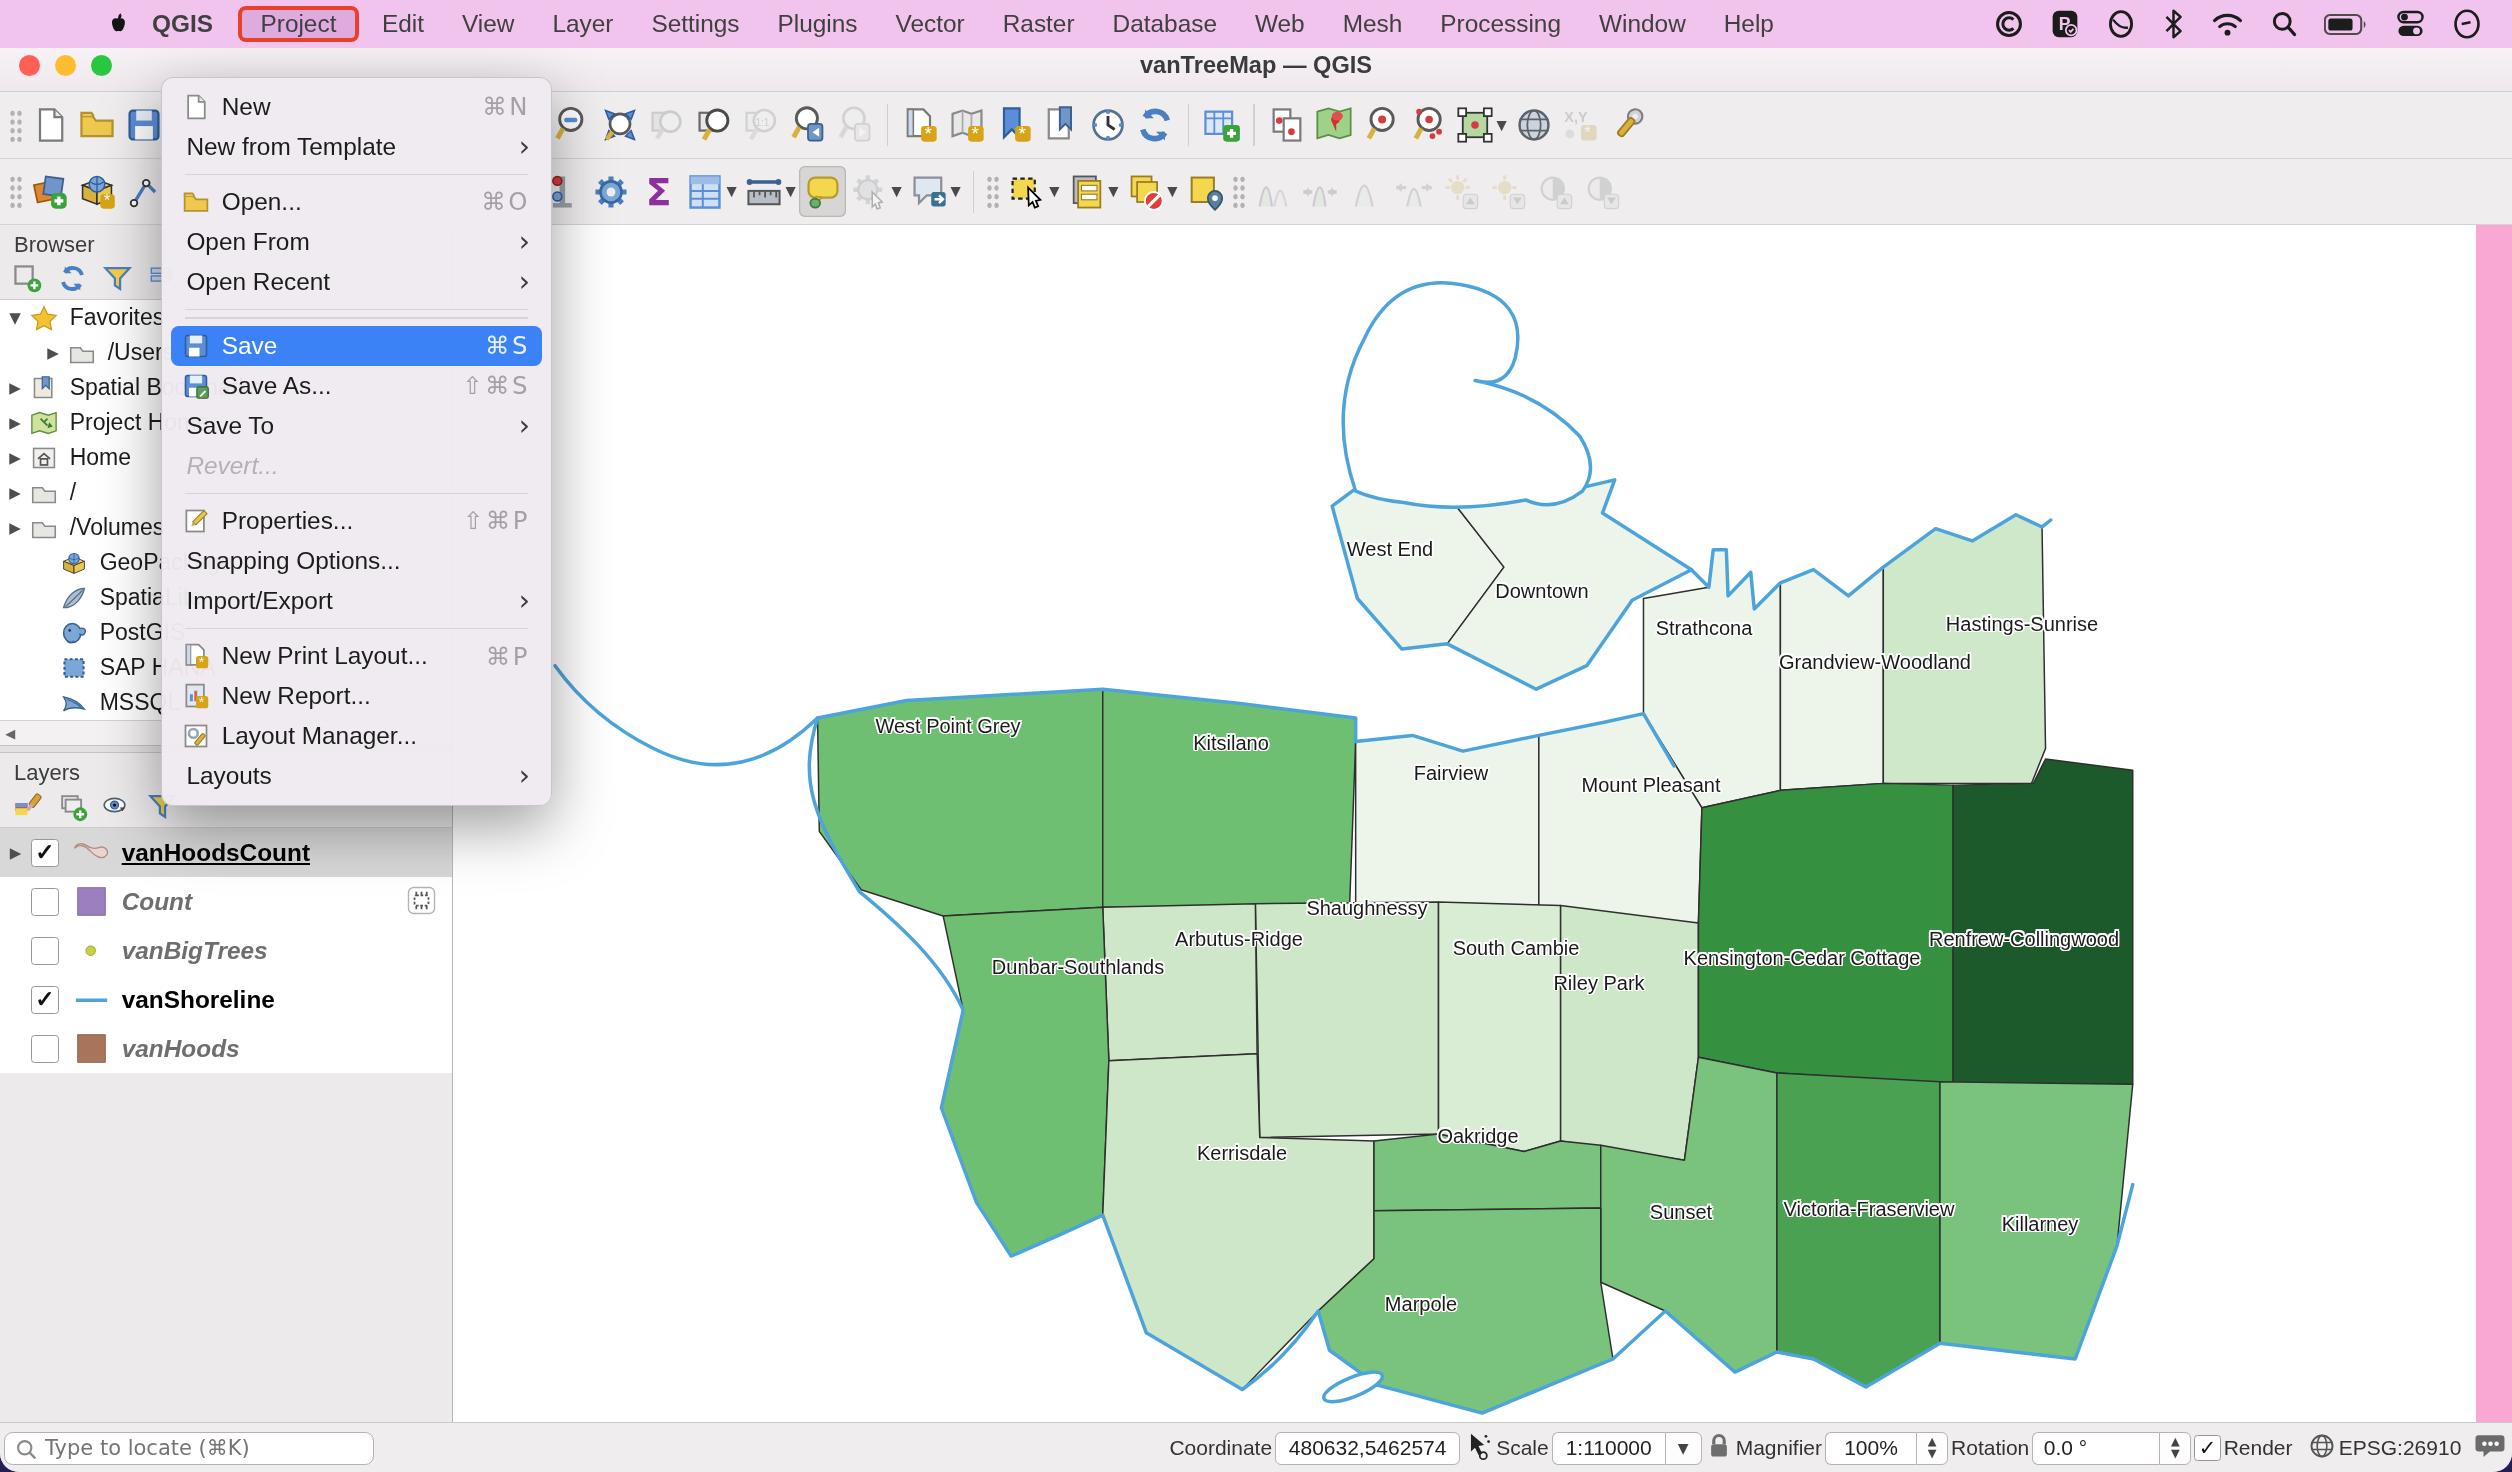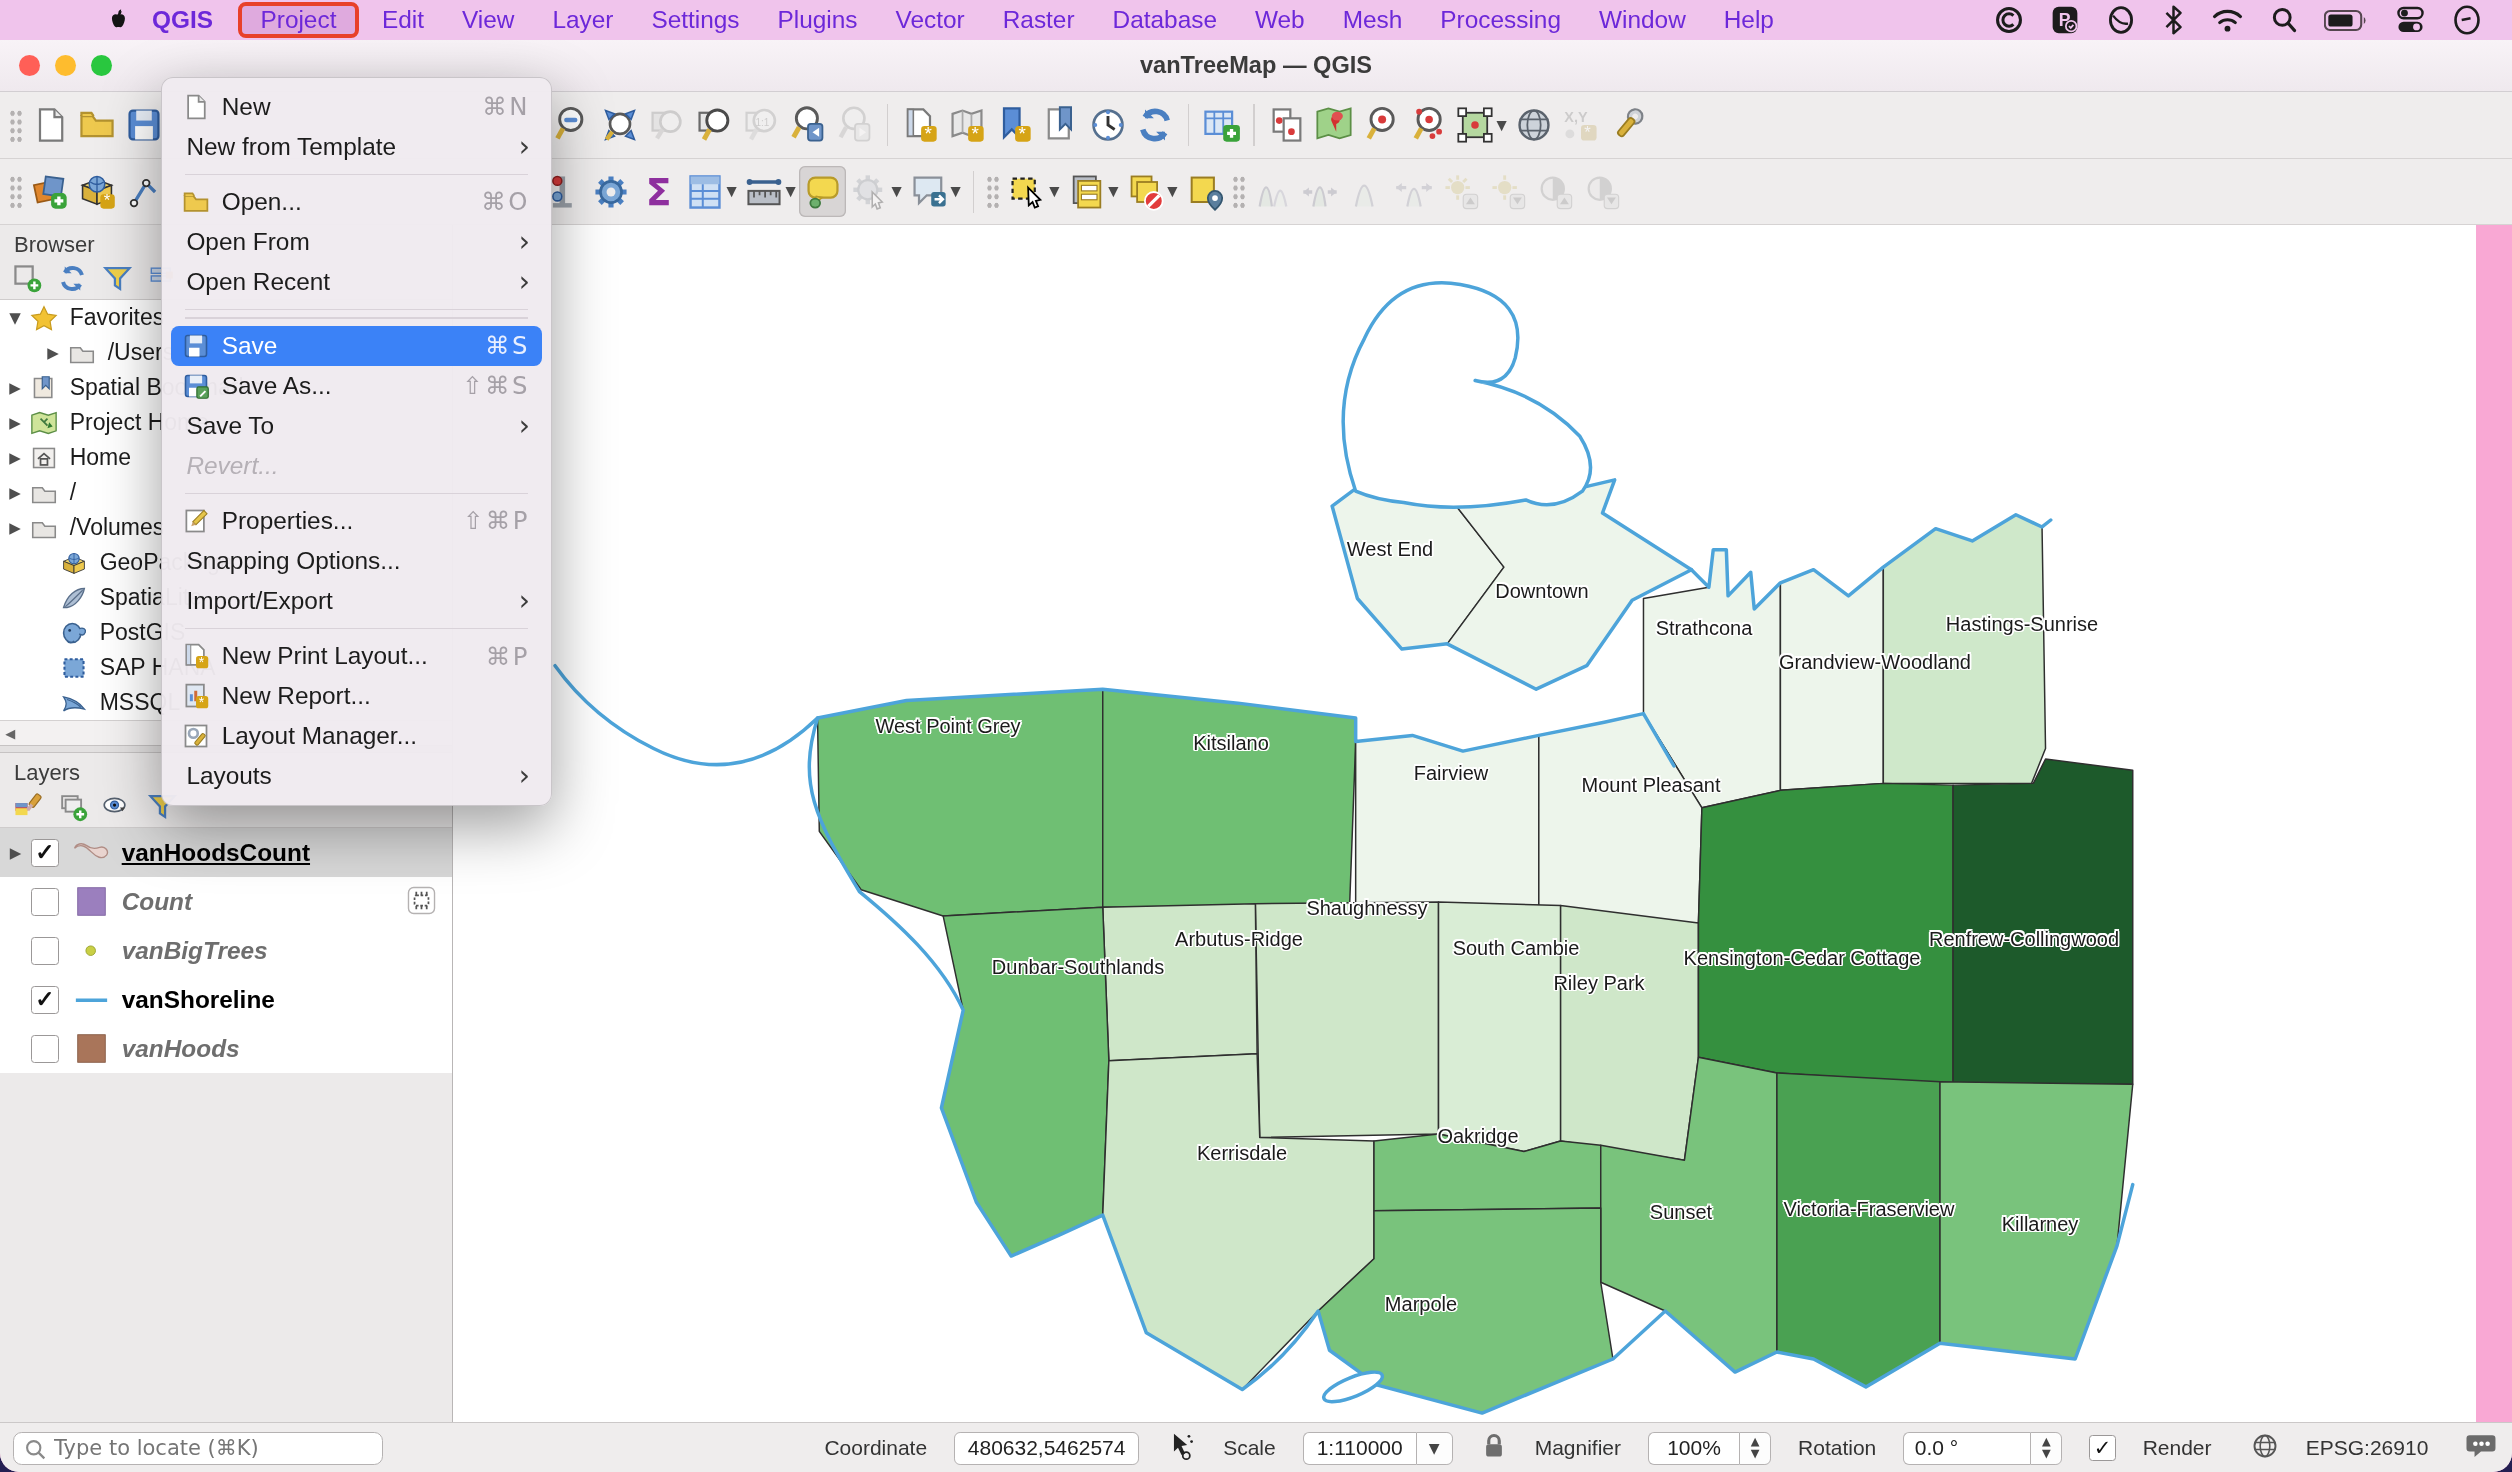--- a/index.html
+++ b/index.html
@@ -1,20 +1,20 @@
 <!DOCTYPE html>
 <html style="font-size:14px"><head>
 <meta charset="utf-8">
 <style>
   html,body{margin:0;padding:0;}
   body{width:2512px;height:1472px;background:#241f52;font-family:"Liberation Sans",sans-serif;position:relative;overflow:hidden;}
   .sym{font-family:"DejaVu Sans","Liberation Sans",sans-serif;}
 
   
-  .menubar{position:absolute;top:0;left:0;right:0;height:40px;background:#f0c4ec;display:flex;align-items:center;font-size:24.4px;color:#6d28d9;z-index:60;}
+  .menubar{position:absolute;top:0;left:0;right:0;height:48px;background:#f0c4ec;display:flex;align-items:center;font-size:24.4px;color:#404040;z-index:60;}
   .menubar .mi{padding:0 19px;white-space:nowrap;}
   .menubar .app-name{font-weight:700;padding:0 21px;}
   .apple{width:26px;margin-left:105px;display:flex;align-items:center;}
   .project-box{border:4.4px solid #e8402a;border-radius:7.9px;background:#dfaade;padding:1.7px 14px;margin:0 3.5px;text-align:center;}
   .mb-right{margin-left:auto;display:flex;align-items:center;gap:26px;padding-right:30px;}
   .mb-right svg{display:block;}
 
   
   .window{position:absolute;top:40px;left:0;width:2512px;height:1432px;background:#f9a8d4;border-radius:0 0 19px 19px;overflow:hidden;}
   .titlebar{position:relative;height:51px;background:linear-gradient(#f8f3f7,#efe9ee);border-bottom:0.9px solid #d2ced2;display:flex;align-items:center;justify-content:center;}
@@ -65,21 +65,21 @@
   .bold{font-weight:700;color:#000;}
   .indicator{position:absolute;right:14px;top:7px;}
 
   
   .map{flex:1;position:relative;background:#ffffff;overflow:hidden;}
   .map svg.mapsvg{position:absolute;left:0;top:0;}
   .map-label{position:absolute;transform:translate(-50%,-50%);font-size:20px;color:#1b1b1b;white-space:nowrap;
     text-shadow:-1.7px 0 0 #fff,1.7px 0 0 #fff,0 -1.7px 0 #fff,0 1.7px 0 #fff,-1.3px -1.3px 0 #fff,1.3px 1.3px 0 #fff,-1.3px 1.3px 0 #fff,1.3px -1.3px 0 #fff;}
 
   
-  .statusbar{position:absolute;top:1382px;left:0;width:2512px;height:51px;background:#efeded;border-top:0.9px solid #cbc8c8;display:flex;align-items:center;gap:27px;padding:0 13px;box-sizing:border-box;font-size:21px;color:#333;}
+  .statusbar{position:absolute;top:1382px;left:0;width:2512px;height:51px;background:#efeded;border-top:0.9px solid #cbc8c8;display:flex;align-items:center;gap:3px;padding:0 4px;box-sizing:border-box;font-size:21px;color:#333;}
   .locate{position:relative;width:370px;flex:none;}
   .locate input{width:100%;height:33px;box-sizing:border-box;border:1.4px solid #b5b2b2;border-radius:8.7px;background:#fff;padding:0 8.7px 0 40px;font-size:21px;color:#444;font-family:"DejaVu Sans","Liberation Sans",sans-serif;}
   .locate svg{position:absolute;left:10.5px;top:6.1px;}
   .sb-label{white-space:nowrap;}
   .vbox{height:33px;background:#fff;border:1.4px solid #b5b2b2;border-radius:6.1px;display:flex;align-items:center;justify-content:center;padding:0 10.5px;color:#222;box-sizing:border-box;}
   .spin{display:flex;align-items:stretch;height:33px;}
   .spin .vbox{border-radius:6.1px 0 0 6.1px;border-right:none;}
   .updown{width:30px;border:1.4px solid #b5b2b2;border-radius:0 6.1px 6.1px 0;background:#fdfdfd;display:flex;flex-direction:column;align-items:center;justify-content:center;font-size:11.3px;color:#444;line-height:1.05;}
   .combo{display:flex;align-items:stretch;height:33px;}
   .combo .vbox{border-radius:6.1px 0 0 6.1px;border-right:none;width:113px;}

